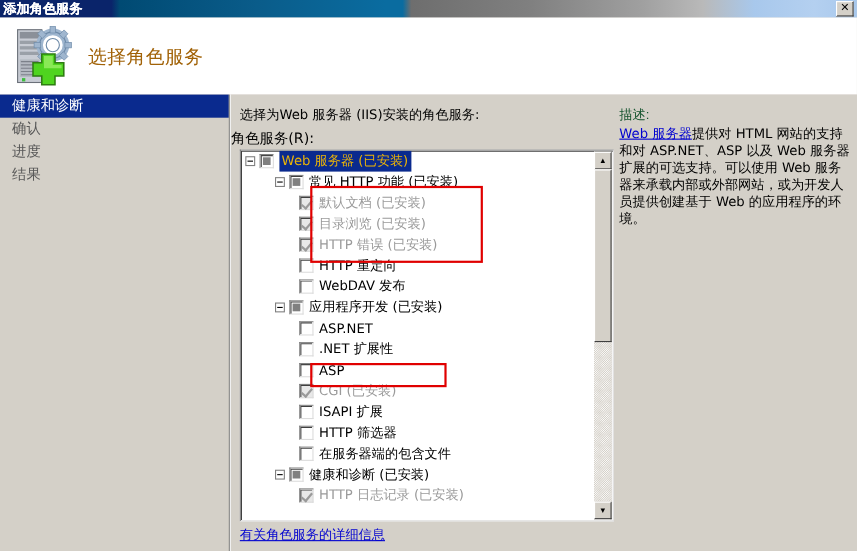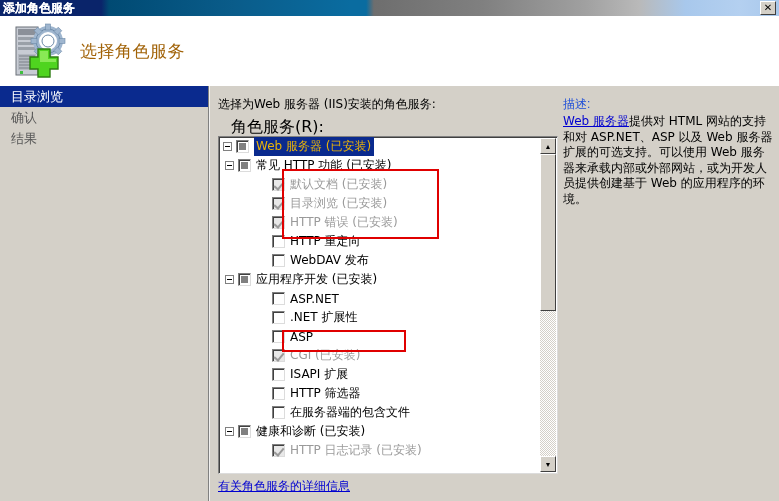--- a/index.html
+++ b/index.html
@@ -115,28 +115,28 @@
     background: #d4d0c8;
   }
 
   .main-intro {
     position: absolute; left: 8px; top: 10px;
     font-size: 12px; color: #000;
     font-family: "DejaVu Sans", sans-serif;
     white-space: nowrap;
   }
   .main-label {
-    position: absolute; left: 21px; top: 31px;
-    font-size: 16px; color: #000;
+    position: absolute; left: 0; top: 31px;
+    font-size: 13px; color: #000;
     font-family: "DejaVu Sans", sans-serif;
     white-space: nowrap;
   }
   .desc-label {
     position: absolute; left: 353px; top: 10px;
-    font-size: 12px; color: #1d4ed8;
+    font-size: 12px; color: #14532d;
     font-family: Liberation Sans, sans-serif;
     white-space: nowrap;
   }
 
   
   .desc-body {
     position: absolute; left: 353px; top: 28px;
     width: 212px;
     font-size: 12px;
     color: #000;
@@ -231,21 +231,21 @@
   .tlabel { padding-right: 3px; }
   .tlabel.dim { color: #9a9a9a; }
   .tlabel.selected {
     background: #0a2a8e;
     color: #eab308;
     padding: 1px 3px 1px 2px;
   }
 
   
   .ind0 { padding-left: 4px; }
-  .ind1 { padding-left: 6px; }
+  .ind1 { padding-left: 31px; }
   .ind2 { padding-left: 40px; }
 
   
   .vscroll {
     position: absolute; right: 1px; top: 1px;
     width: 16px; height: 334px;
     background: #d4d0c8;
   }
   .vscroll .btn {
     width: 16px; height: 16px;
@@ -348,22 +348,23 @@
         <g transform="translate(34,42)">
           <path d="M -6,-14 L 6,-14 L 6,-6 L 14,-6 L 14,6 L 6,6 L 6,14 L -6,14 L -6,6 L -14,6 L -14,-6 L -6,-6 Z" fill="#4fd41f" stroke="#2e7d12" stroke-width="1.4"></path>
           <path d="M -4,-12 L 4,-12 L 4,-4 L 12,-4 L 12,-1 L -4,-1 Z" fill="#9cf06a" opacity="0.75"></path>
         </g>
       </svg>
     </div>
     <div class="banner-title">选择角色服务</div>
   </div>
 
   <div class="sidebar">
-    <div class="sidebar-item selected">目录浏览</div>
+    <div class="sidebar-item selected">健康和诊断</div>
     <div class="sidebar-item">确认</div>
+    <div class="sidebar-item">进度</div>
     <div class="sidebar-item">结果</div>
   </div>
   <div class="vdiv"></div>
   <div class="vdiv2"></div>
 
   <div class="main">
 
     <div class="main-intro">选择为Web 服务器 (IIS)安装的角色服务:</div>
     <div class="main-label">角色服务(R):</div>
 

